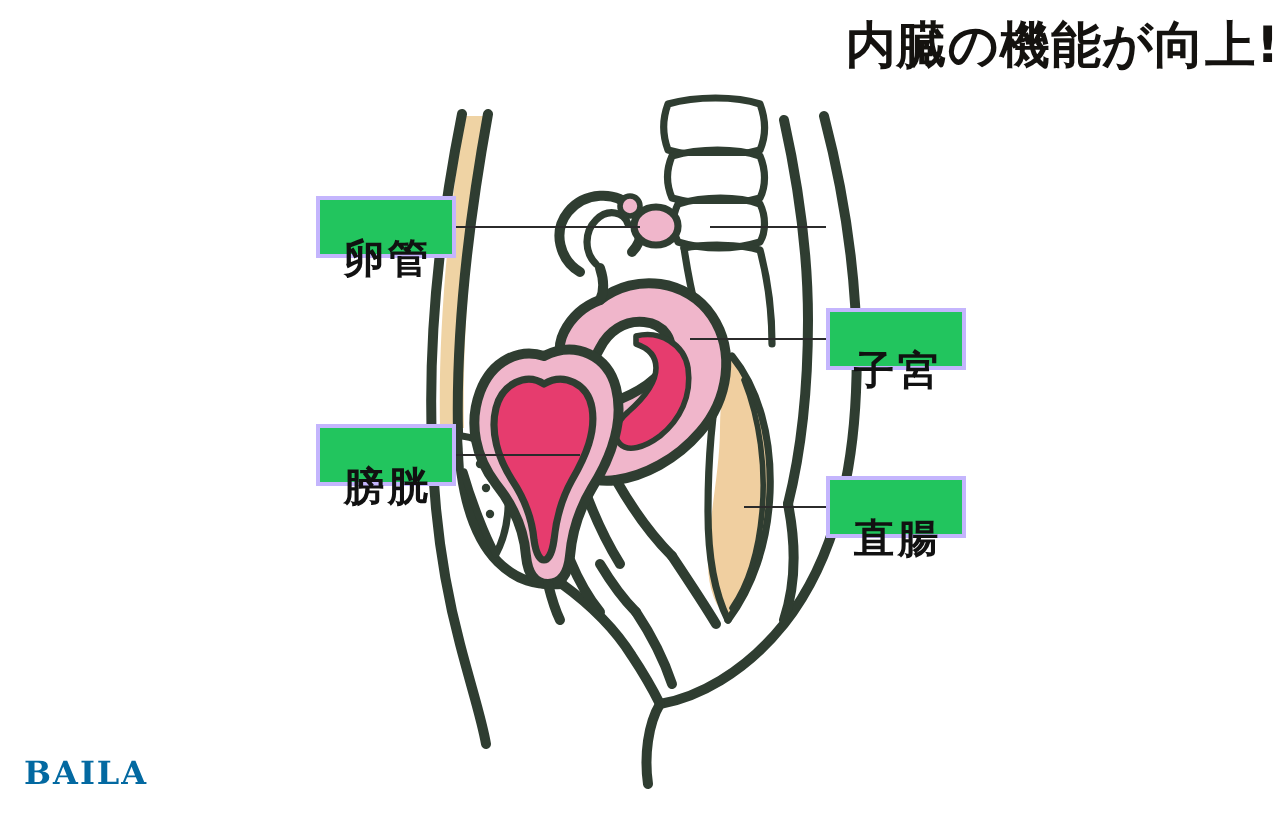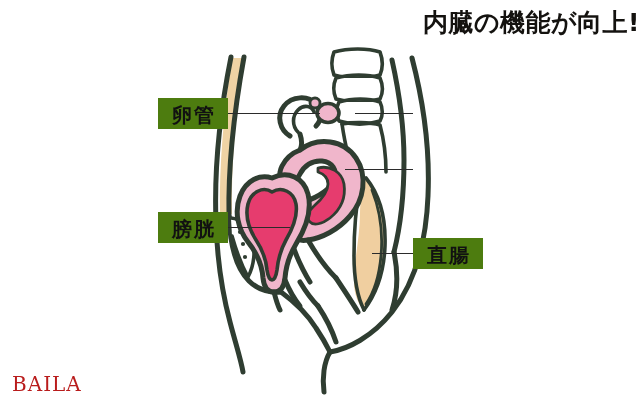--- a/index.html
+++ b/index.html
@@ -25,29 +25,29 @@
     white-space:nowrap;
   }
 
   
   #art{position:absolute;left:0;top:0;width:640px;height:410px;}
 
   
   .label-box{
     position:absolute;
     box-sizing:border-box;
-    border:2px solid #4d7c0f;
-    background:#4d7c0f;
+    border:2px solid #c4b5fd;
+    background:#22c55e;
     color:#111111;
     font-size:20px;
     font-weight:700;
     letter-spacing:2px;
     text-align:center;
     line-height:26px;
-    padding:2px 4px 2px 6px;
+    padding:16px 4px 2px 6px;
     white-space:nowrap;
     z-index:6;
   }
   .lb-ranka  {left:158px; top:98px;  width:70px; height:31px;}
   .lb-ranso  {left:413px; top:98px;  width:70px; height:31px;}
   .lb-shikyu {left:413px; top:154px; width:70px; height:31px;}
   .lb-boko   {left:158px; top:212px; width:70px; height:31px;}
   .lb-chokucho{left:413px;top:238px; width:70px; height:31px;}
 
   
@@ -56,24 +56,24 @@
   .ld-ranso   {left:355px; top:113px; width:58px;}
   .ld-shikyu  {left:345px; top:169px; width:68px;}
   .ld-boko    {left:228px; top:227px; width:62px;}
   .ld-chokucho{left:372px; top:253px; width:41px;}
 
   
   .brand{
     position:absolute;
     left:12px;bottom:14px;
     font-family:"DejaVu Serif","Liberation Serif",serif;
-    font-size:20px;
-    font-weight:400;
+    font-size:16px;
+    font-weight:700;
     letter-spacing:1px;
-    color:#b91c1c;
+    color:#0369a1;
     z-index:7;
   }
 </style>
 </head>
 <body>
 
 <div id="stage">
 
   <div class="title">内臓の機能が向上!</div>
 
@@ -206,20 +206,21 @@
 
   <div class="leader ld-ranka"></div>
   <div class="leader ld-ranso"></div>
   <div class="leader ld-shikyu"></div>
   <div class="leader ld-boko"></div>
   <div class="leader ld-chokucho"></div>
 
   <div class="label-box lb-ranka">卵管</div>
 
 
+  <div class="label-box lb-shikyu">子宮</div>
 
   <div class="label-box lb-chokucho">直腸</div>
 
   <div class="label-box lb-boko">膀胱</div>
 
   <div class="brand">BAILA</div>
 
 </div>
 
 </body></html>

